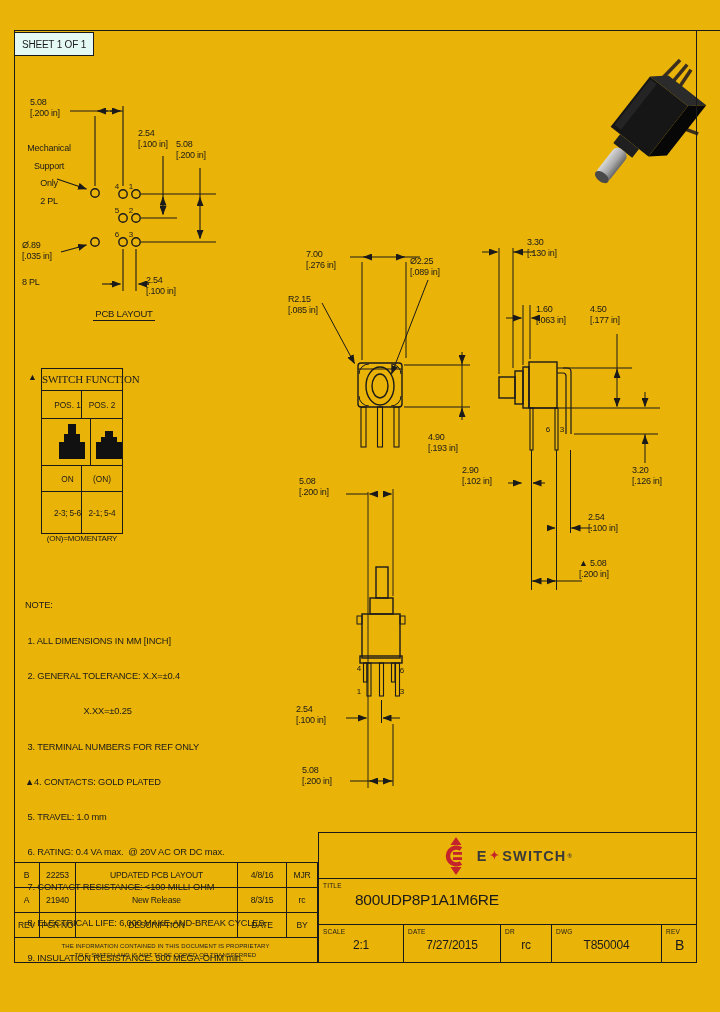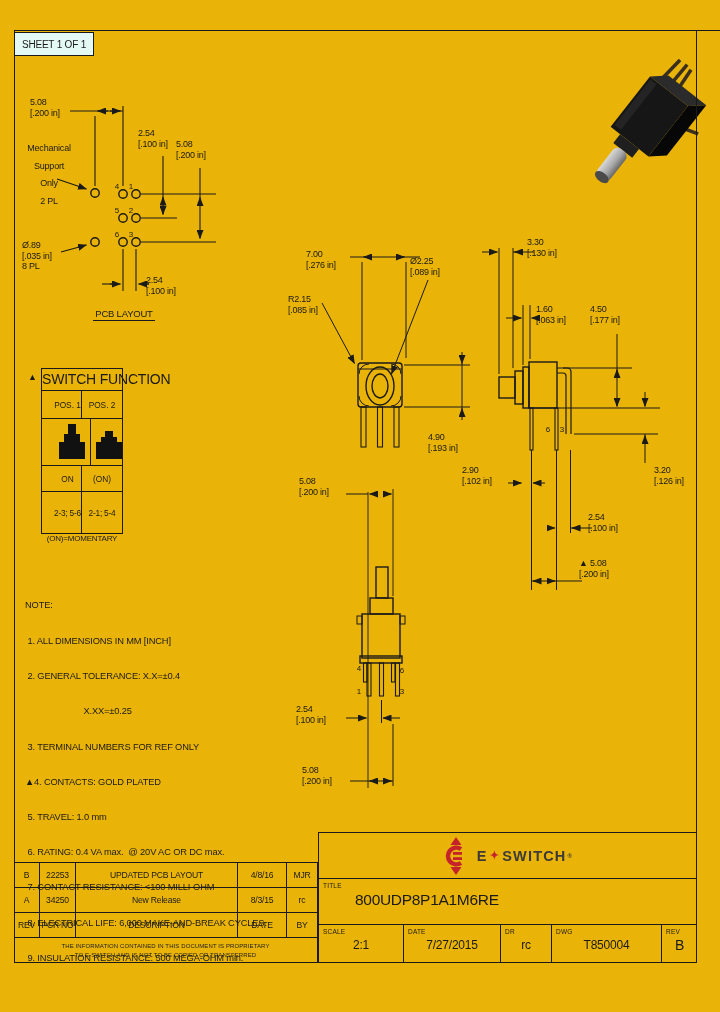--- a/index.html
+++ b/index.html
@@ -11,21 +11,21 @@
             display:flex;align-items:center;justify-content:center;font-size:10px;letter-spacing:-0.2px;background:#e4f9f3;}
   svg.art{position:absolute;left:0;top:0;}
   .dim{position:absolute;font-size:9px;line-height:1.18;text-align:left;letter-spacing:-0.25px;white-space:nowrap;}
   .pin{position:absolute;font-size:8px;width:10px;text-align:center;}
   .mech{position:absolute;font-size:9px;line-height:1.95;text-align:center;letter-spacing:-0.2px;}
   .cap{position:absolute;font-size:9.5px;letter-spacing:-0.2px;text-align:center;}
   .cap span{border-bottom:1px solid #1a1a1a;padding:0 2px 1px;}
   
   .functable{position:absolute;left:41px;top:368px;width:80px;height:164px;border:1.4px solid #1a1a1a;
              display:flex;flex-direction:column;text-align:center;font-size:8.3px;}
-  .ft-hdr{height:21px;line-height:21px;border-bottom:1.4px solid #1a1a1a;font-size:14px;white-space:nowrap;letter-spacing:-0.2px;}
+  .ft-hdr{height:21px;line-height:21px;border-bottom:1.4px solid #1a1a1a;font-size:11px;white-space:nowrap;letter-spacing:-0.2px;font-family:Liberation Serif, serif;}
   .ft-grid{display:grid;grid-template-columns:1fr 1fr;border-bottom:1.4px solid #1a1a1a;}
   .ft-grid>div{display:flex;align-items:center;justify-content:center;}
   .ft-grid>div:first-child{border-right:1.4px solid #1a1a1a;margin-left:12px;}
   .ft-cols{height:27px;}
   .ft-glyphs{height:46px;}
   .ft-states{height:25px;}
   .ft-circ{flex:1;border-bottom:none;font-size:8.3px;letter-spacing:-0.2px;}
   .ft-mark{position:absolute;left:28px;top:372px;font-size:9px;}
   .ft-foot{position:absolute;left:34px;top:534px;width:96px;font-size:8px;text-align:center;letter-spacing:-0.2px;}
   
@@ -254,21 +254,21 @@
   <div class="mech" style="left:22px;top:140px;width:54px">
     <div>Mechanical</div>
     <div>Support</div>
     <div>Only</div>
     <div>2 PL</div>
   </div>
   <div class="dim" style="left:22px;top:240px;width:46px">
     <div>Ø.89</div>
     <div>[.035 in]</div>
   </div>
-  <div class="dim" style="left:22px;top:261px;width:46px">
+  <div class="dim" style="left:22px;top:277px;width:46px">
     <div>8 PL</div>
   </div>
   <div class="cap" style="left:92px;top:308px;width:64px">
     <span>PCB LAYOUT</span>
   </div>
   <div class="pin" style="left:112px;top:182px">4</div>
   <div class="pin" style="left:126px;top:182px">1</div>
   <div class="pin" style="left:112px;top:206px">5</div>
   <div class="pin" style="left:126px;top:206px">2</div>
   <div class="pin" style="left:112px;top:230px">6</div>
@@ -330,21 +330,21 @@
     <div>[.063 in]</div>
   </div>
   <div class="dim" style="left:590px;top:304px;width:50px">
     <div>4.50</div>
     <div>[.177 in]</div>
   </div>
   <div class="dim" style="left:462px;top:465px;width:48px">
     <div>2.90</div>
     <div>[.102 in]</div>
   </div>
-  <div class="dim" style="left:654px;top:465px;width:48px">
+  <div class="dim" style="left:632px;top:465px;width:48px">
     <div>3.20</div>
     <div>[.126 in]</div>
   </div>
   <div class="dim" style="left:588px;top:512px;width:50px">
     <div>2.54</div>
     <div>[.100 in]</div>
   </div>
   <div class="dim" style="left:579px;top:558px;width:52px">
     <div>▲ 5.08</div>
     <div>[.200 in]</div>
@@ -390,21 +390,21 @@
   <div class="revtable">
     <div class="rrow">
       <div>B</div>
       <div>22253</div>
       <div>UPDATED PCB LAYOUT</div>
       <div>4/8/16</div>
       <div>MJR</div>
     </div>
     <div class="rrow">
       <div>A</div>
-      <div>34250</div>
+      <div>21940</div>
       <div>New Release</div>
       <div>8/3/15</div>
       <div>rc</div>
     </div>
     <div class="rrow">
       <div>REV</div>
       <div>PCR NO</div>
       <div>DESCRIPTION</div>
       <div>DATE</div>
       <div>BY</div>

